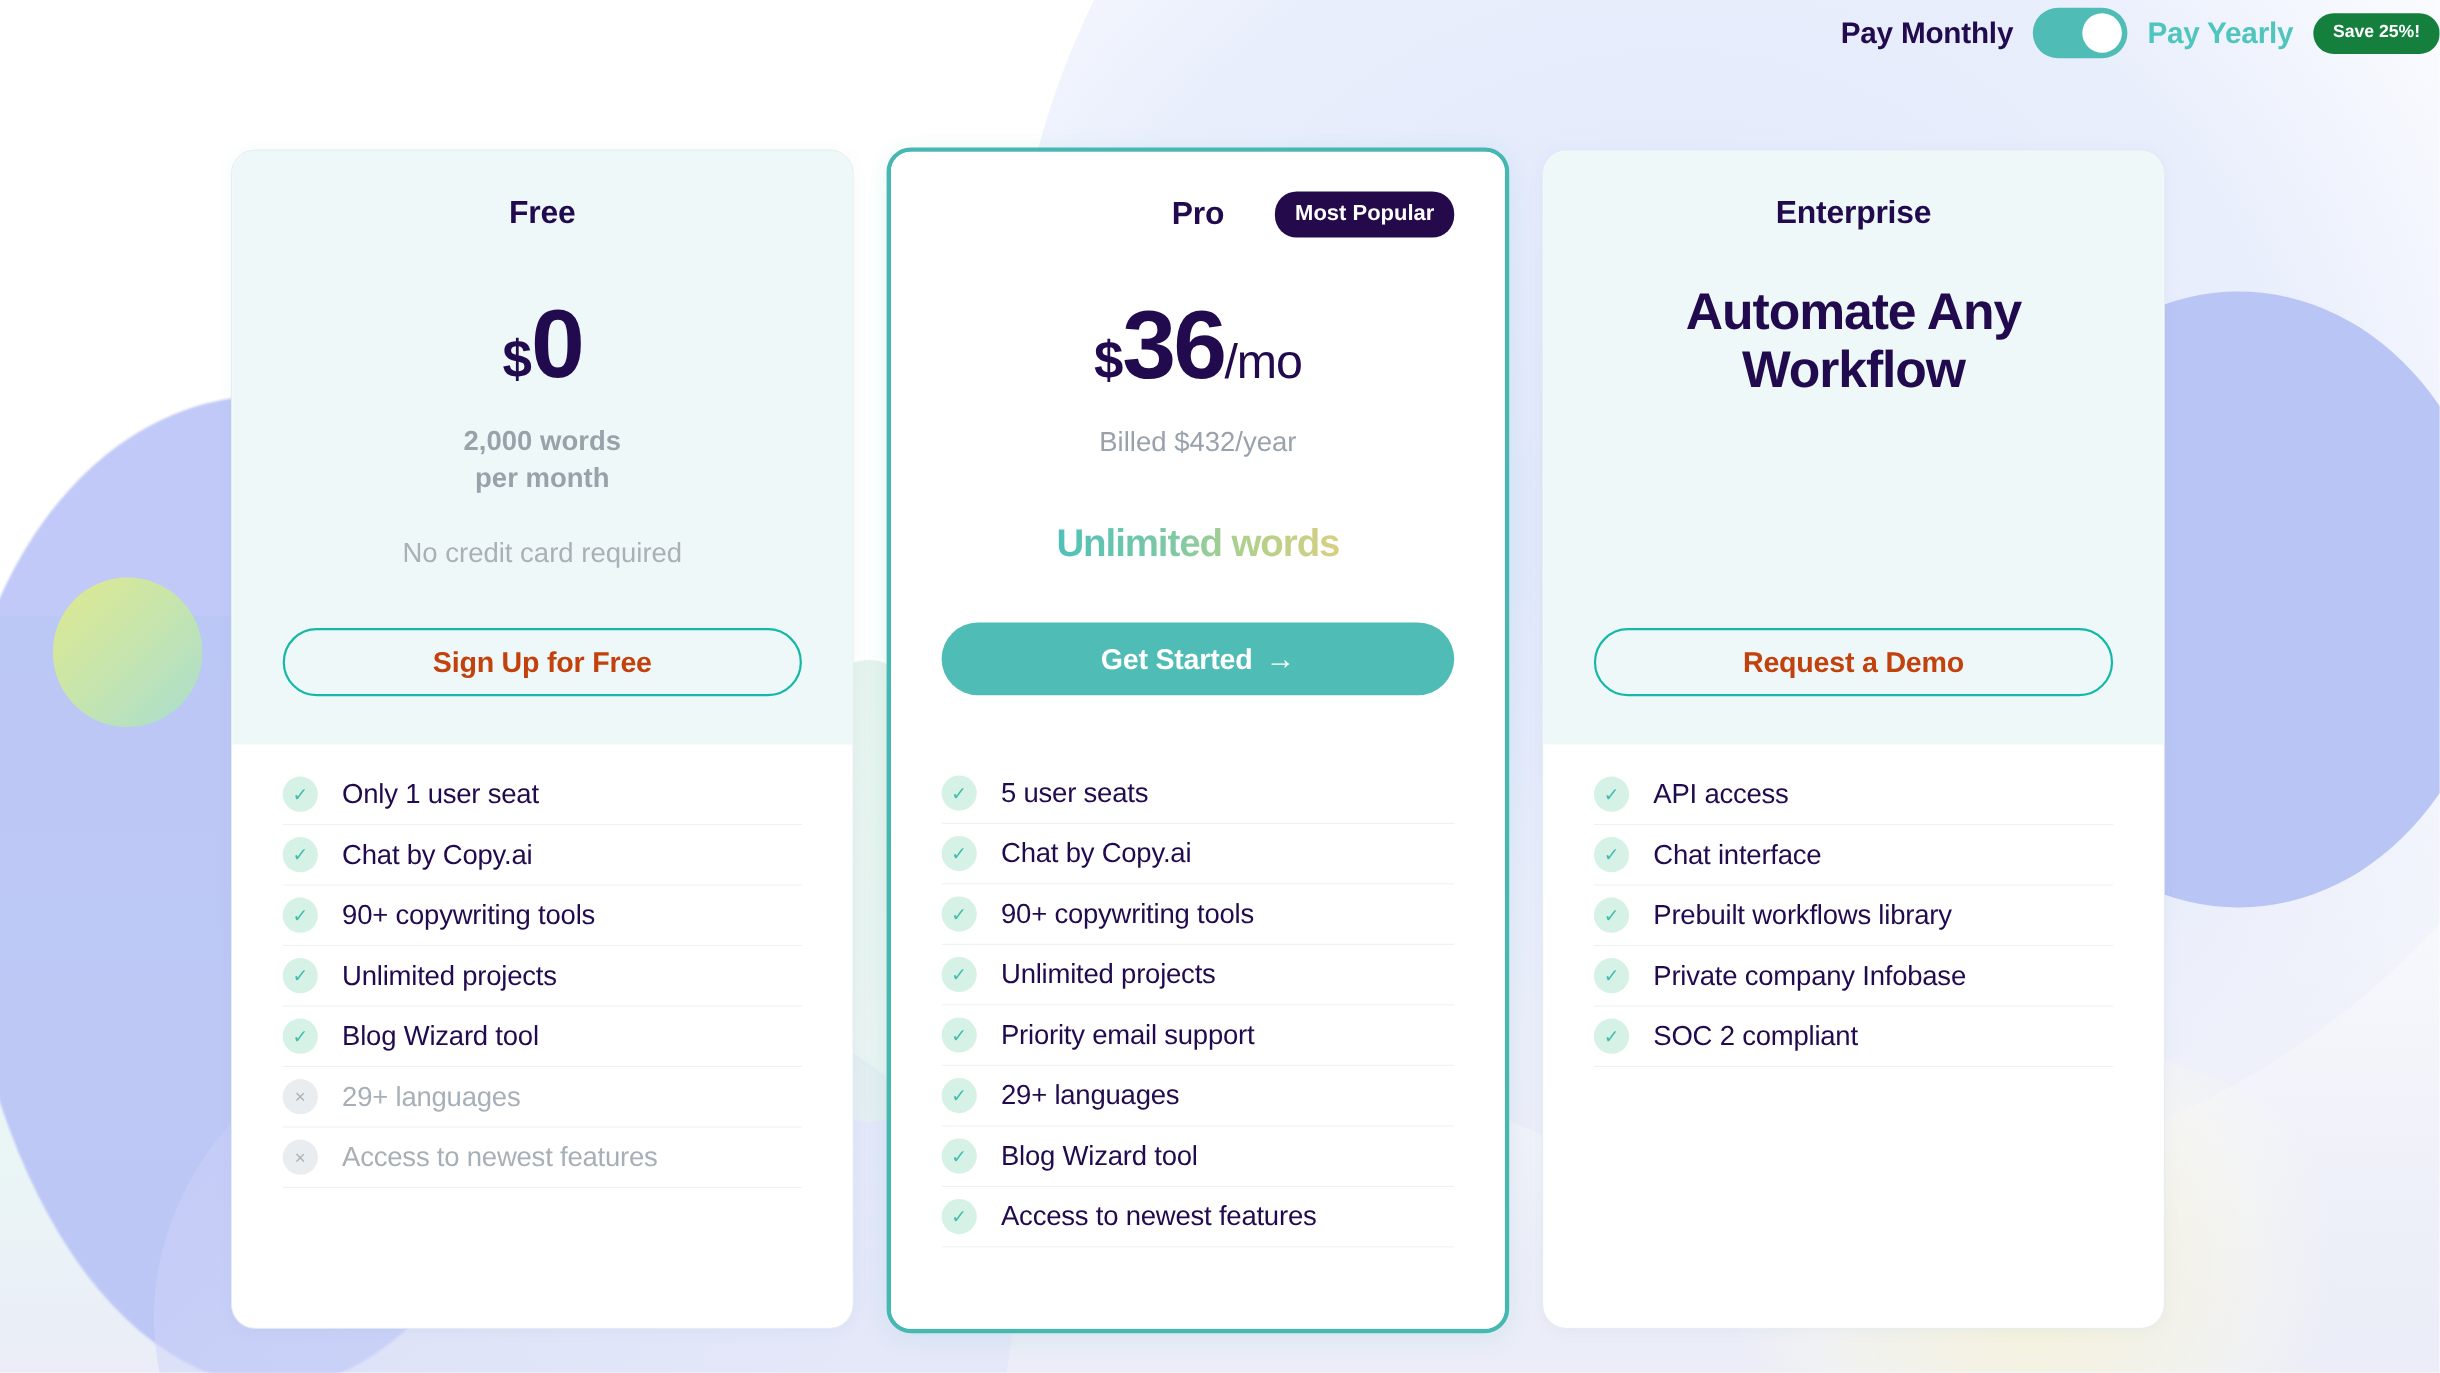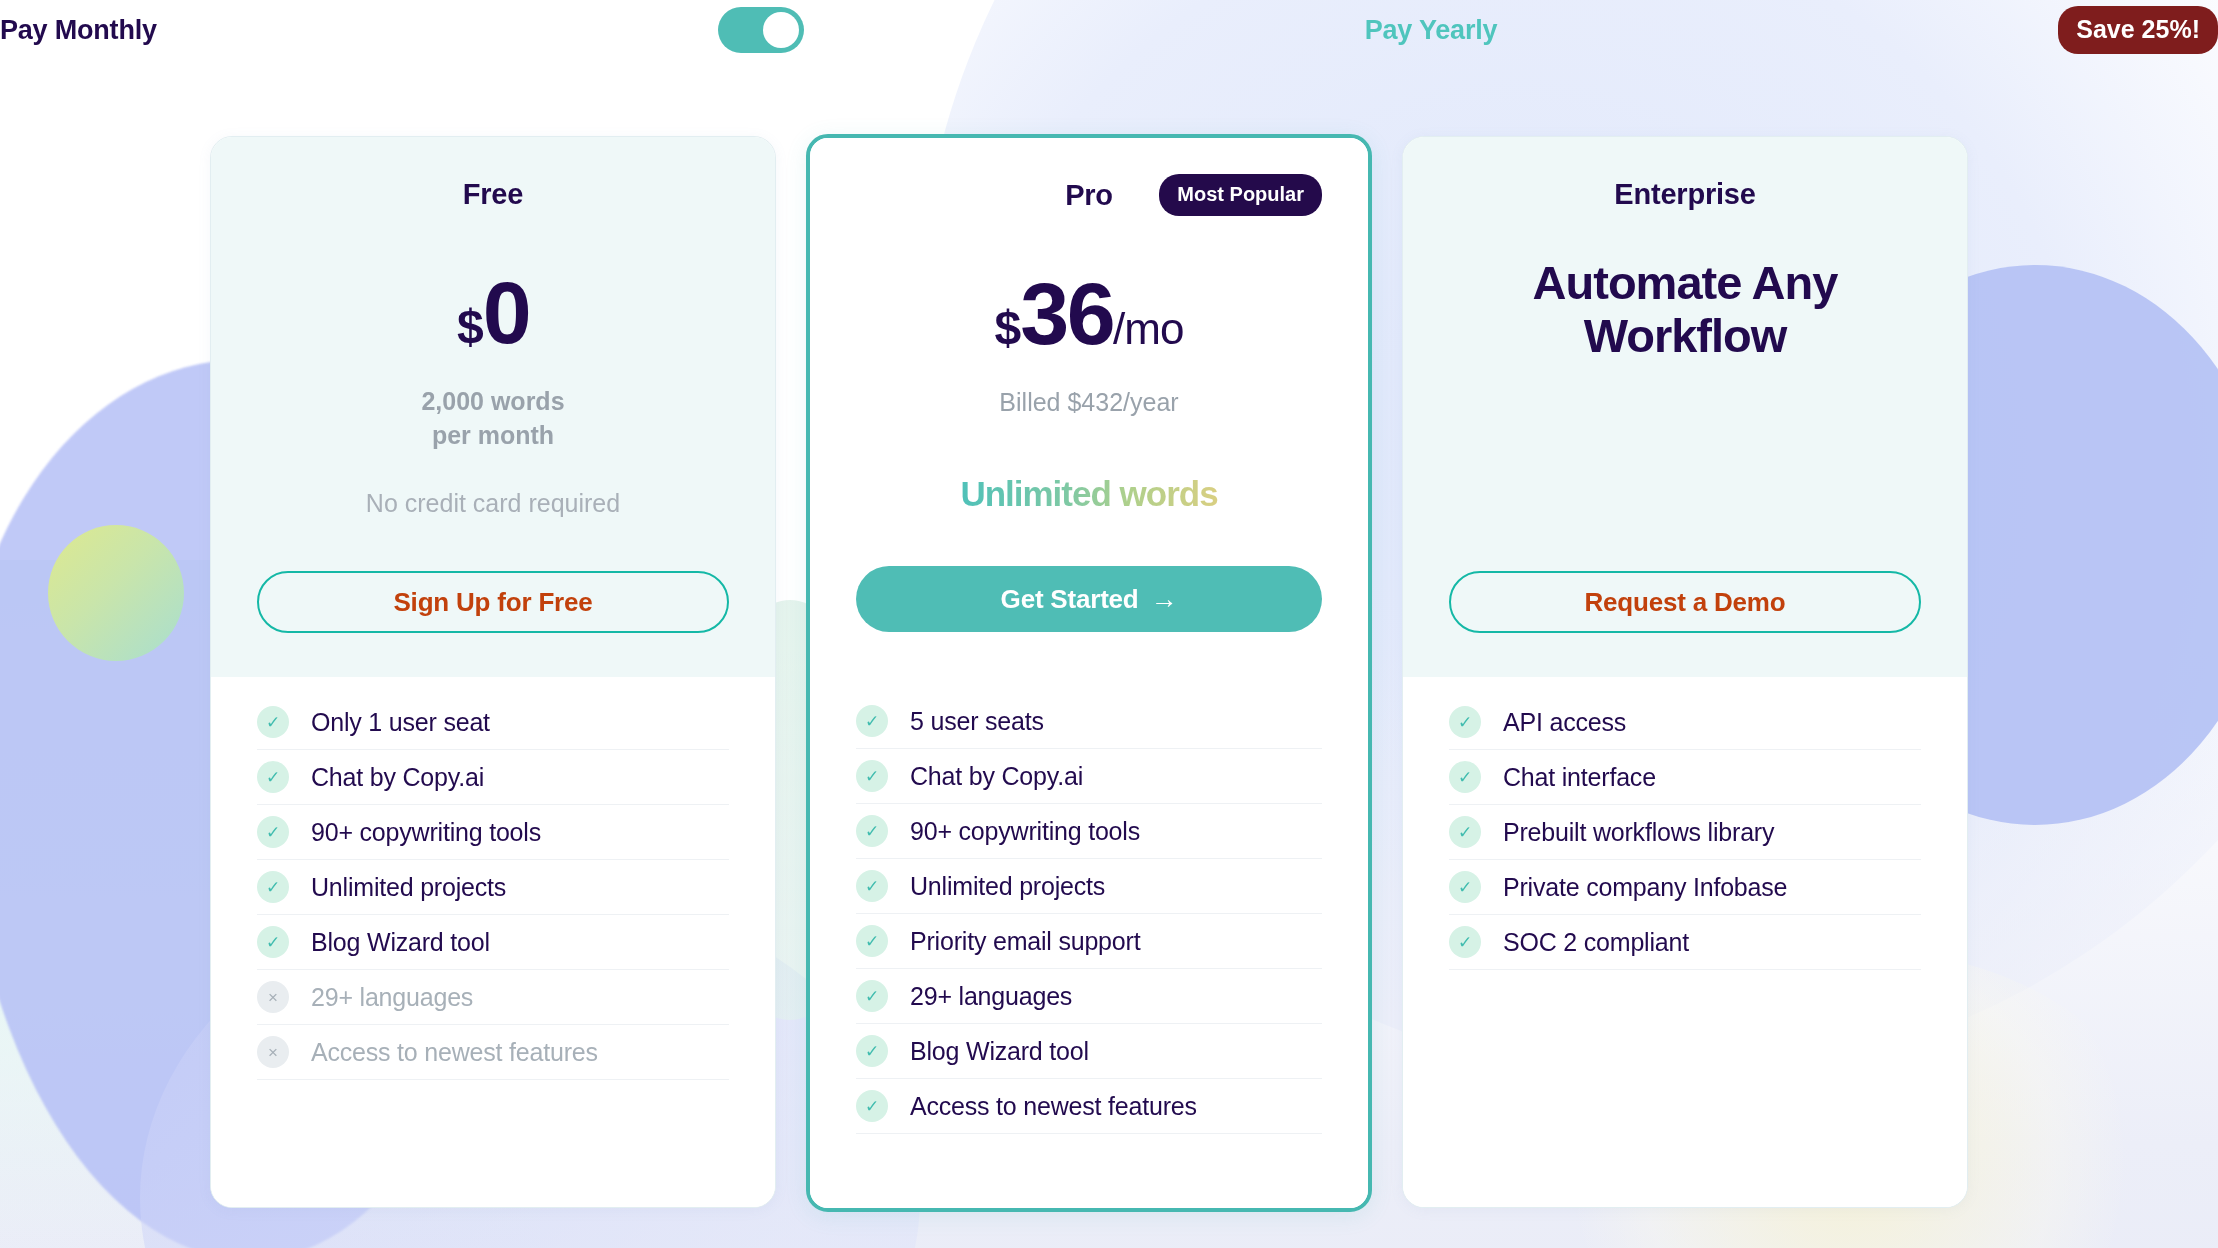--- a/index.html
+++ b/index.html
@@ -92,21 +92,21 @@
   }
 
   
   .billing-bar {
     position: absolute;
     left: 0; top: 0;
     width: 2218px;
     height: 60px;
     display: flex;
     align-items: center;
-    justify-content: space-between;
+    justify-content: flex-end;
     gap: 18px;
     z-index: 5;
   }
   .billing-label {
     font-size: 27px;
     font-weight: 700;
     letter-spacing: -0.2px;
     white-space: nowrap;
   }
   .billing-label.monthly { color: #220a4e; }
@@ -121,23 +121,23 @@
     flex: 0 0 auto;
   }
   .toggle-knob {
     position: absolute;
     top: 5px; left: 45px;
     width: 36px; height: 36px;
     border-radius: 50%;
     background: #ffffff;
   }
   .save-badge {
-    background: #7f1d1d;
+    background: #15803d;
     color: #ffffff;
-    font-size: 25px;
+    font-size: 16px;
     font-weight: 700;
     padding: 9px 18px 10px;
     border-radius: 20px;
     white-space: nowrap;
     cursor: pointer;
   }
 
   
   .cards {
     position: absolute;

